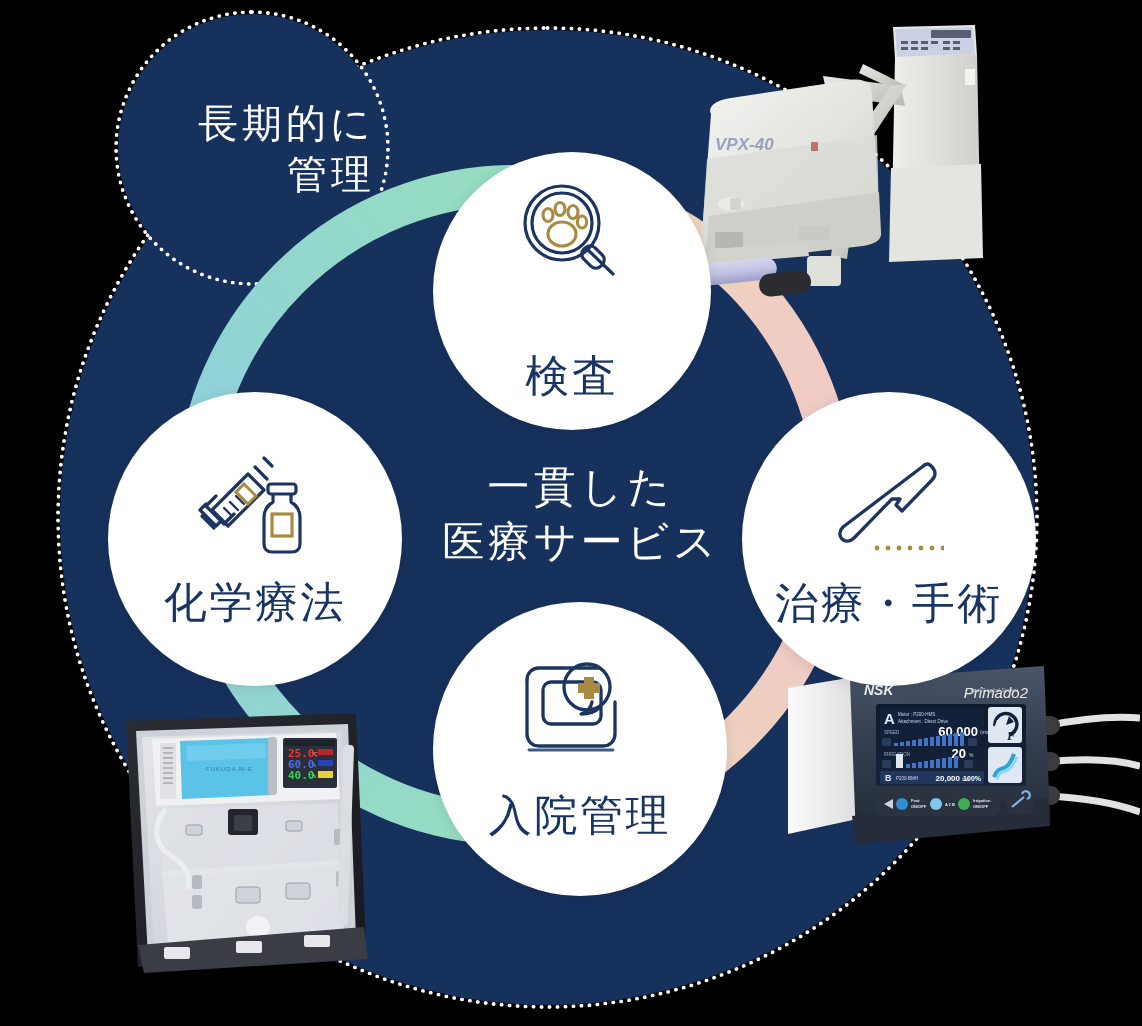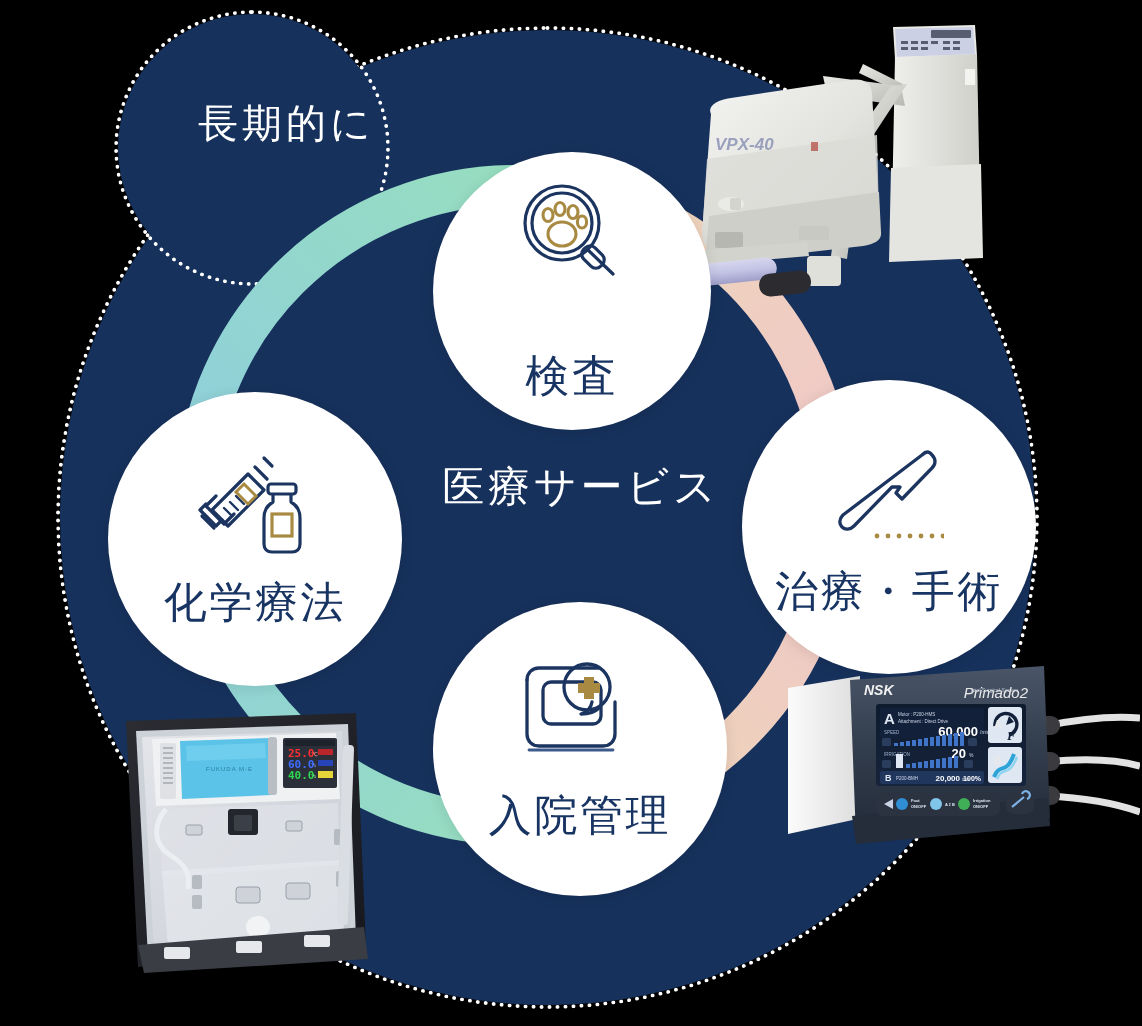--- a/index.html
+++ b/index.html
@@ -44,21 +44,21 @@
     white-space:nowrap;font-weight:400;
   }
 
   #node-exam{left:433px;top:152px;width:278px;height:278px;gap:48px;}
   #node-exam .lbl{font-size:44px;margin-top:26px;}
   #node-exam .ico{margin-top:-4px;}
 
   #node-chemo{left:108px;top:392px;width:294px;height:294px;}
   #node-chemo .lbl{font-size:43px;margin-top:15px;}
 
-  #node-surg{left:742px;top:380px;width:294px;height:294px;}
+  #node-surg{left:742px;top:392px;width:294px;height:294px;}
   #node-surg .lbl{font-size:43px;margin-top:18px;}
 
   #node-hosp{left:433px;top:602px;width:294px;height:294px;}
   #node-hosp .lbl{font-size:43px;margin-top:32px;}
 
   
   #center-text{
     position:absolute;left:421px;top:460px;width:320px;
     text-align:center;color:#ffffff;line-height:1.32;
     font-size:42px;letter-spacing:.10em;
@@ -78,20 +78,21 @@
 <div id="stage">
 
   <div class="disc" id="main-disc"></div>
   <div class="dotted" id="main-dots"></div>
 
   <div class="disc" id="tag-disc"></div>
   <div class="dotted" id="tag-dots"></div>
 
   <div id="tag-text">
     <div>長期的に</div>
+    <div>管理</div>
   </div>
 
   <div id="ring-wrap">
     <svg width="730" height="730" viewBox="0 0 730 730" aria-hidden="true">
       <defs>
         <linearGradient id="g-tl" x1="0" y1="1" x2="1" y2="0">
           <stop offset="0" stop-color="#8ecfdd"></stop>
           <stop offset="1" stop-color="#97ddc0"></stop>
         </linearGradient>
         <linearGradient id="g-tr" x1="0" y1="0" x2="1" y2="1">
@@ -498,16 +499,17 @@
           <path d="M71 40 C70 46 66 50 60 52 C68 52 74 50 78 46"></path>
         </g>
         <path d="M63 15 L73 15 L73 21 L79 21 L79 31 L73 31 L73 37
                  L63 37 L63 31 L57 31 L57 21 L63 21 Z" fill="#a98a42"></path>
       </svg>
     </span>
     <span class="lbl">入院管理</span>
   </div>
 
   <div id="center-text">
+    <div class="l1">一貫した</div>
     <div class="l2">医療サービス</div>
   </div>
 
 </div>
 
 </body></html>

